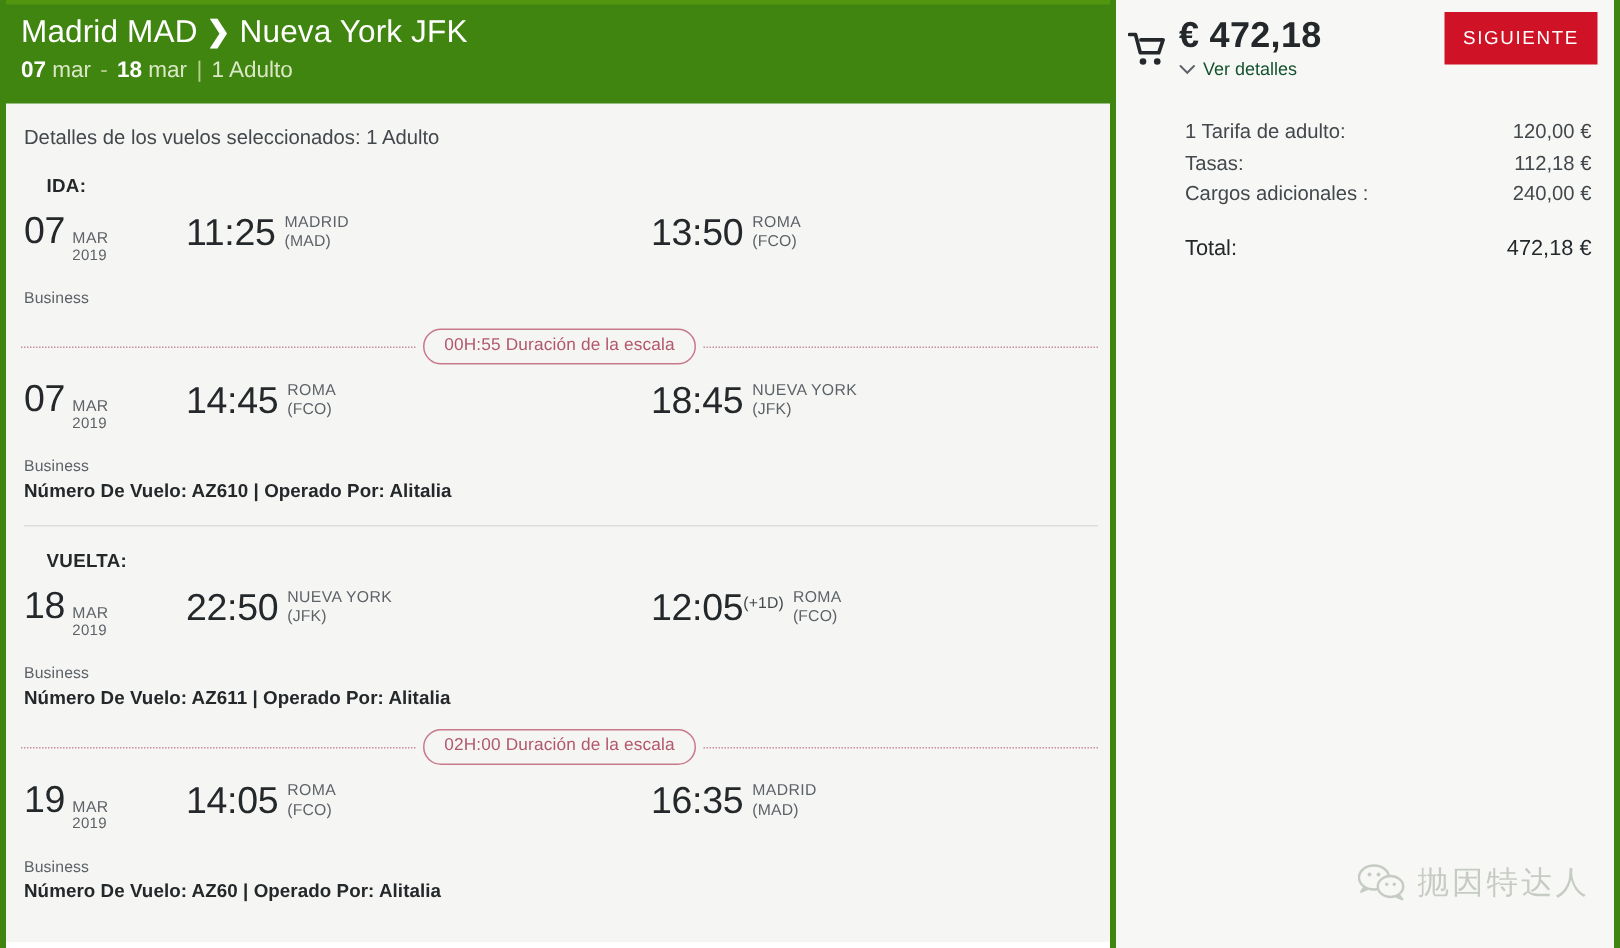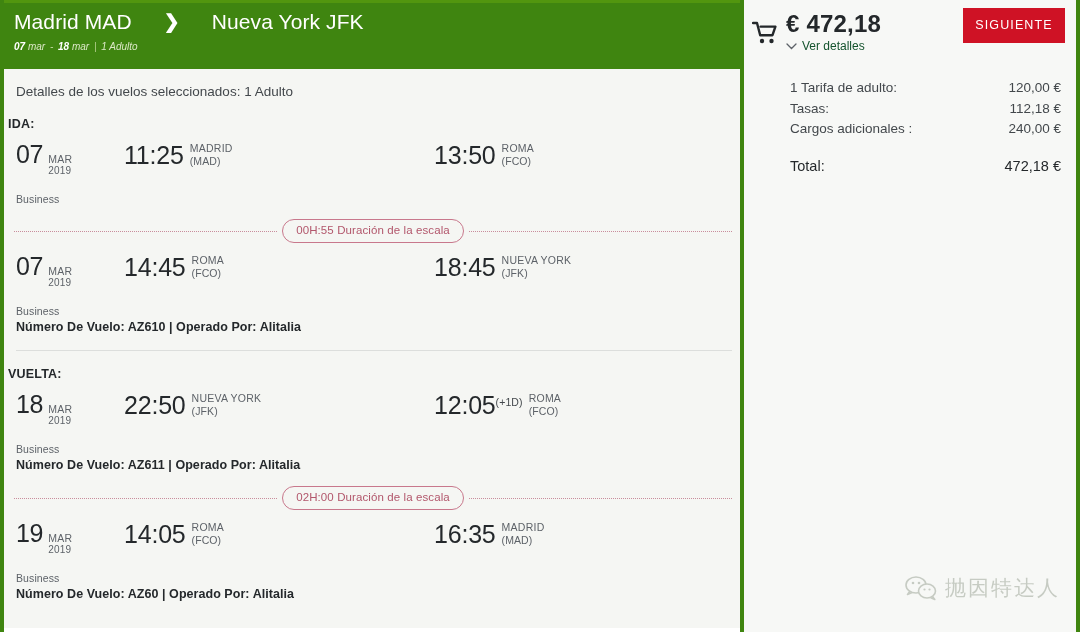--- a/index.html
+++ b/index.html
@@ -45,39 +45,38 @@
     content: "";
     position: absolute;
     left: 0; right: 0; top: 0;
     height: 3px;
     background: #52960f;
   }
 
   .route-line {
     display: flex;
     align-items: center;
-    gap: 30px;
+    gap: 4px;
     font-size: 21px;
     letter-spacing: .1px;
     line-height: 26px;
   }
   .route-city { color: #ffffff; }
   .route-arrow {
     font-size: 19px;
     color: #ffffff;
     font-weight: bold;
     padding: 0 2px;
   }
 
   .trip-sub {
-    font-size: 10px;
+    font-size: 15px;
     color: #dbe8c6;
     margin-top: 4px;
     line-height: 15px;
-    font-style: italic;
   }
   .trip-sub b { color: #ffffff; font-weight: bold; }
   .trip-sub .sep { color: #b6d191; padding: 0 2px; }
 
   .flights-pane {
     flex: 1 1 auto;
     padding: 0;
     overflow: hidden;
     position: relative;
   }
@@ -86,21 +85,21 @@
     font-size: 13.5px;
     color: #43484c;
     padding: 14px 0 0 12px;
     line-height: 18px;
   }
 
   .dir-label {
     font-size: 12.5px;
     font-weight: bold;
     color: #24282b;
-    padding: 16px 0 0 4px;
+    padding: 16px 0 0 27px;
     letter-spacing: .2px;
   }
 
   
   .seg { padding: 0 0 0 12px; position: relative; }
 
   .seg-times {
     display: flex;
     align-items: flex-start;
     padding-top: 9px;

